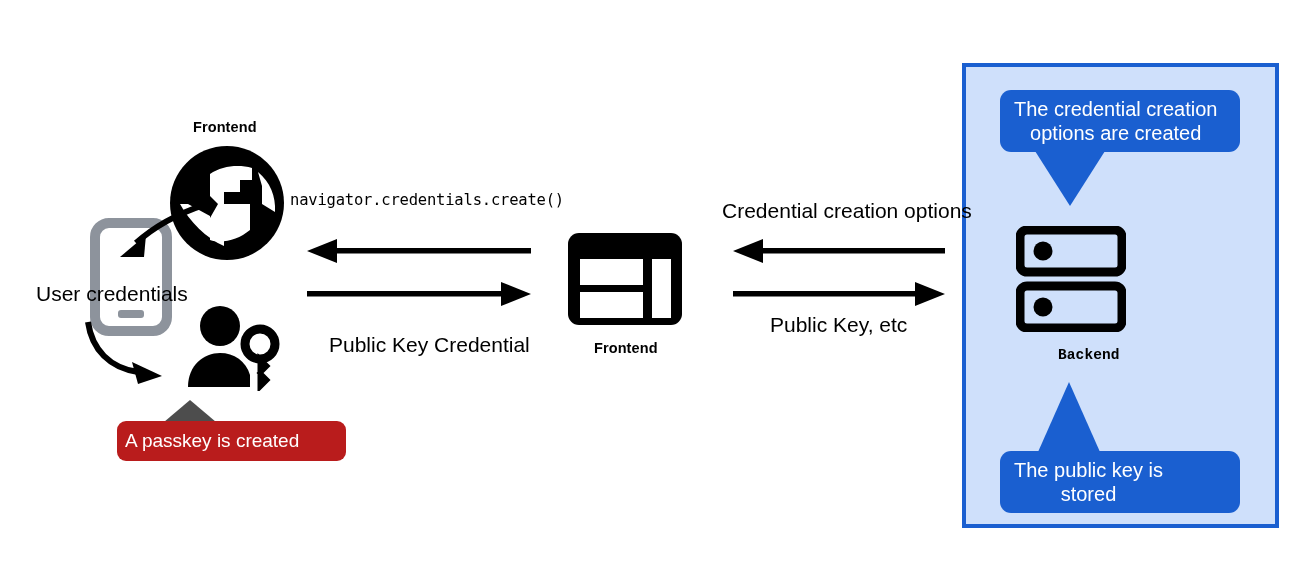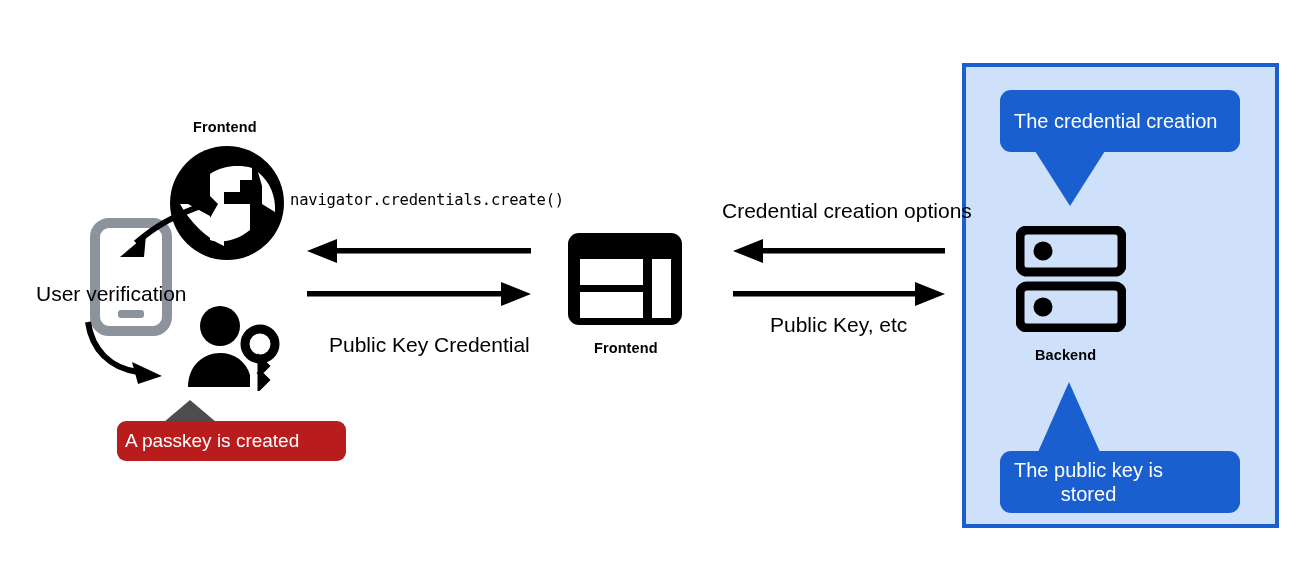--- a/index.html
+++ b/index.html
@@ -86,34 +86,35 @@
 </head>
 <body>
 
 <div id="canvas">
 
   <div class="abs" id="backend-panel"></div>
 
   <div class="abs callout callout-blue" style="left:1000px; top:90px; width:240px; height:62px;">
     <div>
       <div>The credential creation</div>
+      <div>options are created</div>
     </div>
   </div>
   <div class="abs tail tail-down-blue" style="left:1035px; top:151px;"></div>
 
   <div class="abs" style="left:1016px; top:226px;">
     <svg class="icon-svg" width="110" height="106" viewBox="0 0 110 106" xmlns="http://www.w3.org/2000/svg">
       <rect x="4" y="4" width="102" height="42" rx="7" ry="7" fill="none" stroke="#000000" stroke-width="9"></rect>
       <circle cx="27" cy="25" r="9.5" fill="#000000"></circle>
       <rect x="4" y="60" width="102" height="42" rx="7" ry="7" fill="none" stroke="#000000" stroke-width="9"></rect>
       <circle cx="27" cy="81" r="9.5" fill="#000000"></circle>
     </svg>
   </div>
 
-  <div class="abs label label-bold" style="left:1035px; top:347px;">Backend</div>
+  <div class="abs label label-bold" style="left:1058px; top:347px;font-family:Liberation Mono, monospace;">Backend</div>
 
   <div class="abs tail tail-up-blue" style="left:1038px; top:382px;"></div>
   <div class="abs callout callout-blue" style="left:1000px; top:451px; width:240px; height:62px;">
     <div>
       <div>The public key is</div>
       <div>stored</div>
     </div>
   </div>
 
   <div class="abs" style="left:566px; top:231px;">
@@ -144,21 +145,21 @@
     </svg>
   </div>
 
   <div class="abs" style="left:100px; top:195px;">
     <svg class="icon-svg" width="110" height="80" viewBox="0 0 110 80" xmlns="http://www.w3.org/2000/svg">
       <path d="M104 10 C80 18 56 30 36 48" fill="none" stroke="#000000" stroke-width="6"></path>
       <path d="M20 62 L46 40 L44 62 Z" fill="#000000"></path>
     </svg>
   </div>
 
-  <div class="abs label" style="left:36px; top:281px;">User verification</div>
+  <div class="abs label" style="left:36px; top:281px;">User credentials</div>
 
   <div class="abs" style="left:186px; top:305px;">
     <svg class="icon-svg" width="96" height="86" viewBox="0 0 96 86" xmlns="http://www.w3.org/2000/svg">
       <circle cx="34" cy="21" r="20" fill="#000000"></circle>
       <path d="M2 82 C2 60 18 48 34 48 C48 48 60 56 64 70 L64 82 Z" fill="#000000"></path>
       <circle cx="74" cy="39" r="15" fill="none" stroke="#000000" stroke-width="9"></circle>
       <path d="M74 54 L74 82 L81 75 L74 68 L81 61 Z" fill="#000000" stroke="#000000" stroke-width="5" stroke-linejoin="miter"></path>
     </svg>
   </div>
 

